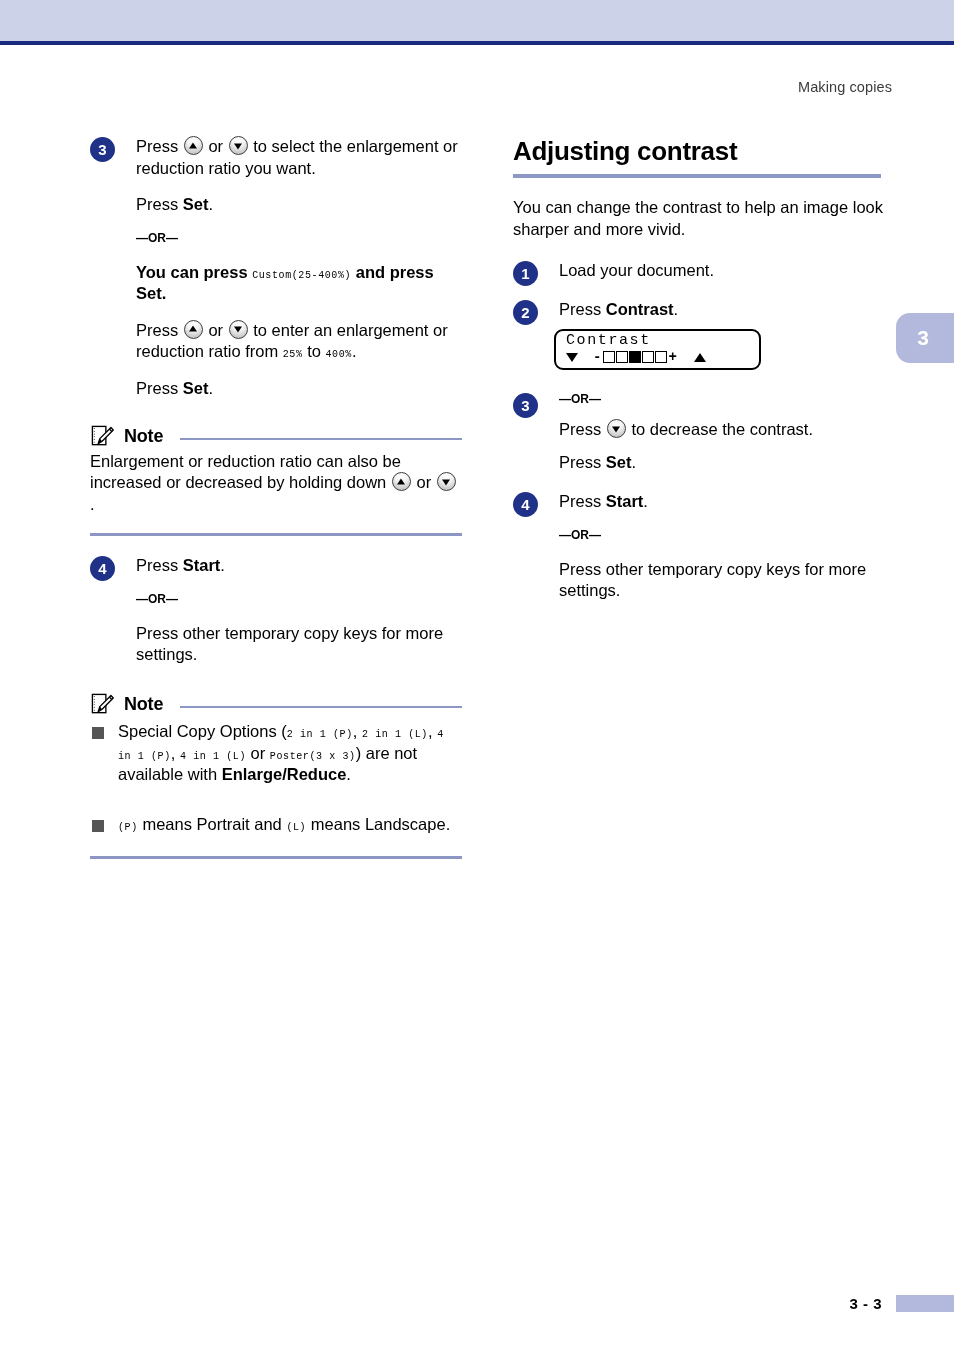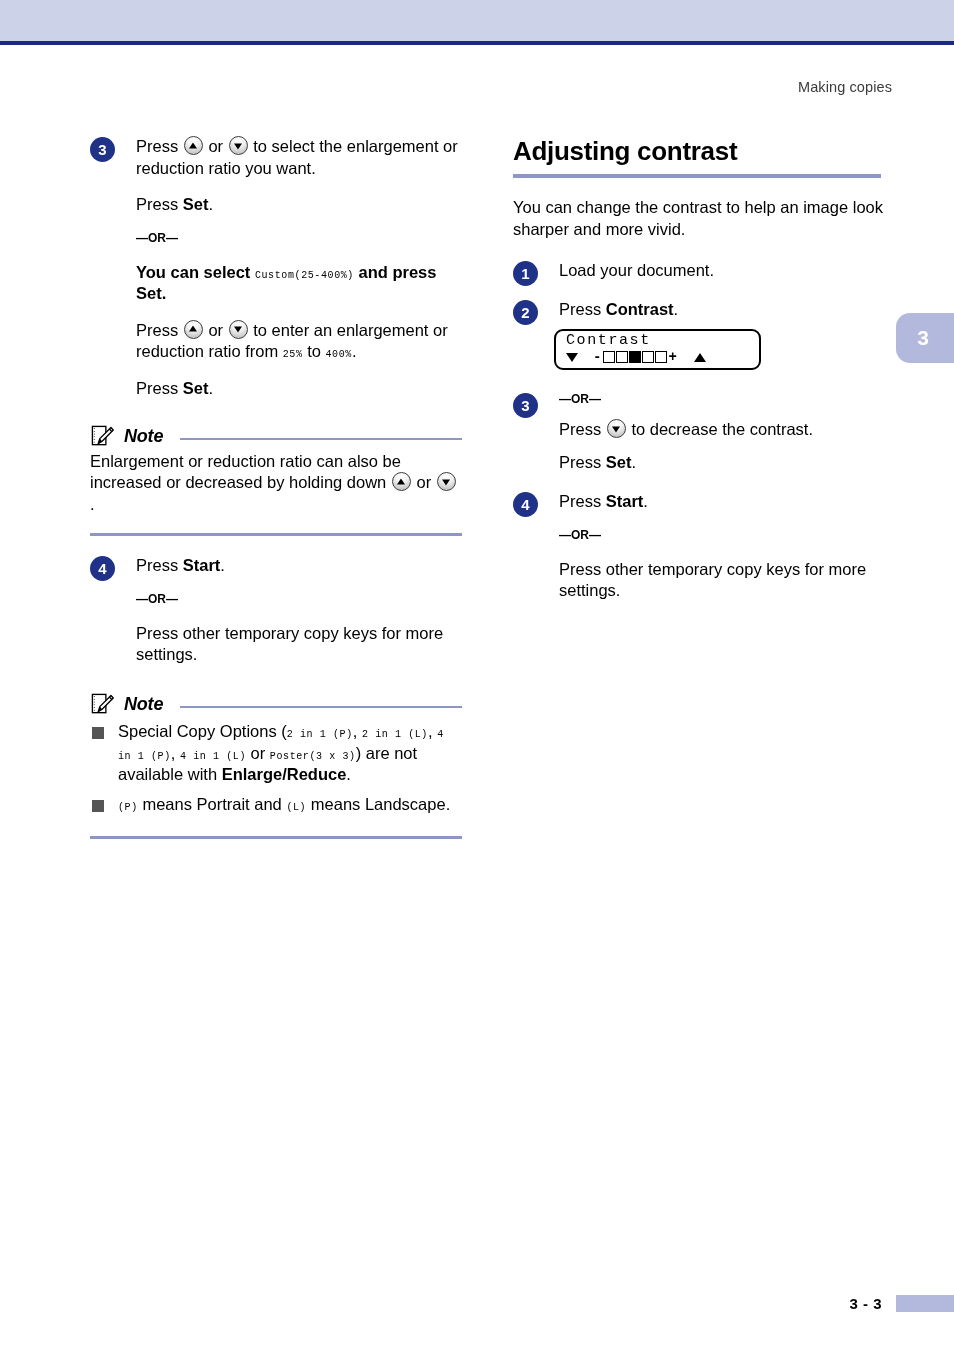--- a/index.html
+++ b/index.html
@@ -158,21 +158,20 @@
     transform: translate(-50%, -43%);
   }
 
   
   .note { position: relative; }
   .note-head {
     display: flex;
     align-items: center;
     gap: 9px;
     margin-bottom: 2px;
-    font-style: italic;
   }
   .note-title {
     font-size: 18px;
     font-weight: bold;
     color: #000;
     letter-spacing: -0.2px;
   }
   .note-head-rule {
     flex: 1;
     height: 2px;
@@ -184,21 +183,21 @@
     height: 3px;
     background: #8c97c5;
     width: 100%;
   }
   .note-icon { width: 25px; height: 25px; display: block; }
 
   
   .bullet-item {
     position: relative;
     padding-left: 28px;
-    margin-top: 8px;
+    margin-top: 28px;
   }
   .bullet-sq {
     position: absolute;
     left: 2px;
     top: 6px;
     width: 12px;
     height: 12px;
     background: #555555;
   }
 
@@ -289,21 +288,21 @@
       <span class="key up"></span>
       <span>or</span>
       <span class="key down"></span>
       <span>to select the enlargement or reduction ratio you want.</span>
     </p>
 
     <p class="p step-line"><span>Press </span><b>Set</b><span>.</span></p>
 
     <p class="p step-line or-line"><b>—OR—</b></p>
 
-    <p class="p step-line"><b>You can select </b><span class="mono">Custom(25-400%)</span><b> and press </b><b>Set</b><b>.</b></p>
+    <p class="p step-line"><b>You can press </b><span class="mono">Custom(25-400%)</span><b> and press </b><b>Set</b><b>.</b></p>
 
     <p class="p step-line">
       <span>Press</span>
       <span class="key up"></span>
       <span>or</span>
       <span class="key down"></span>
       <span>to enter an enlargement or reduction ratio from </span><span class="mono">25%</span><span> to </span><span class="mono">400%</span><span>.</span>
     </p>
 
     <p class="p step-line"><span>Press </span><b>Set</b><span>.</span></p>

